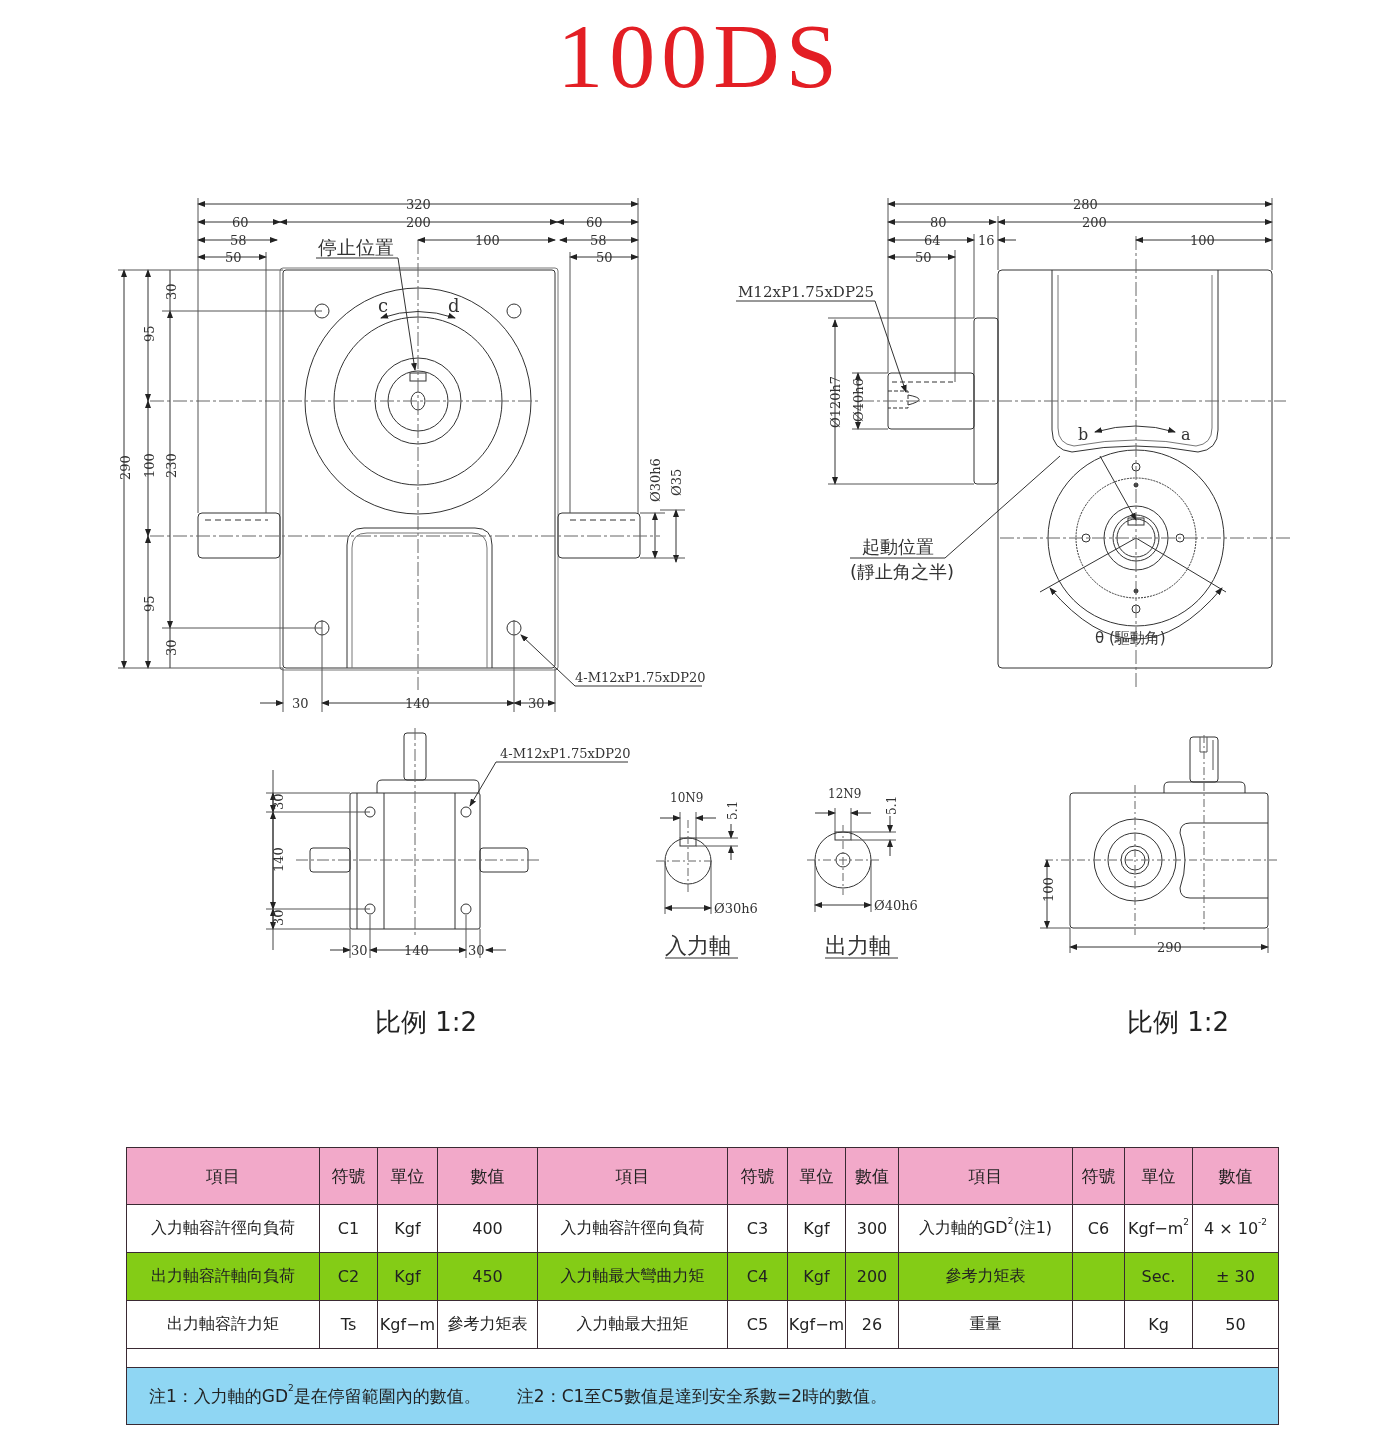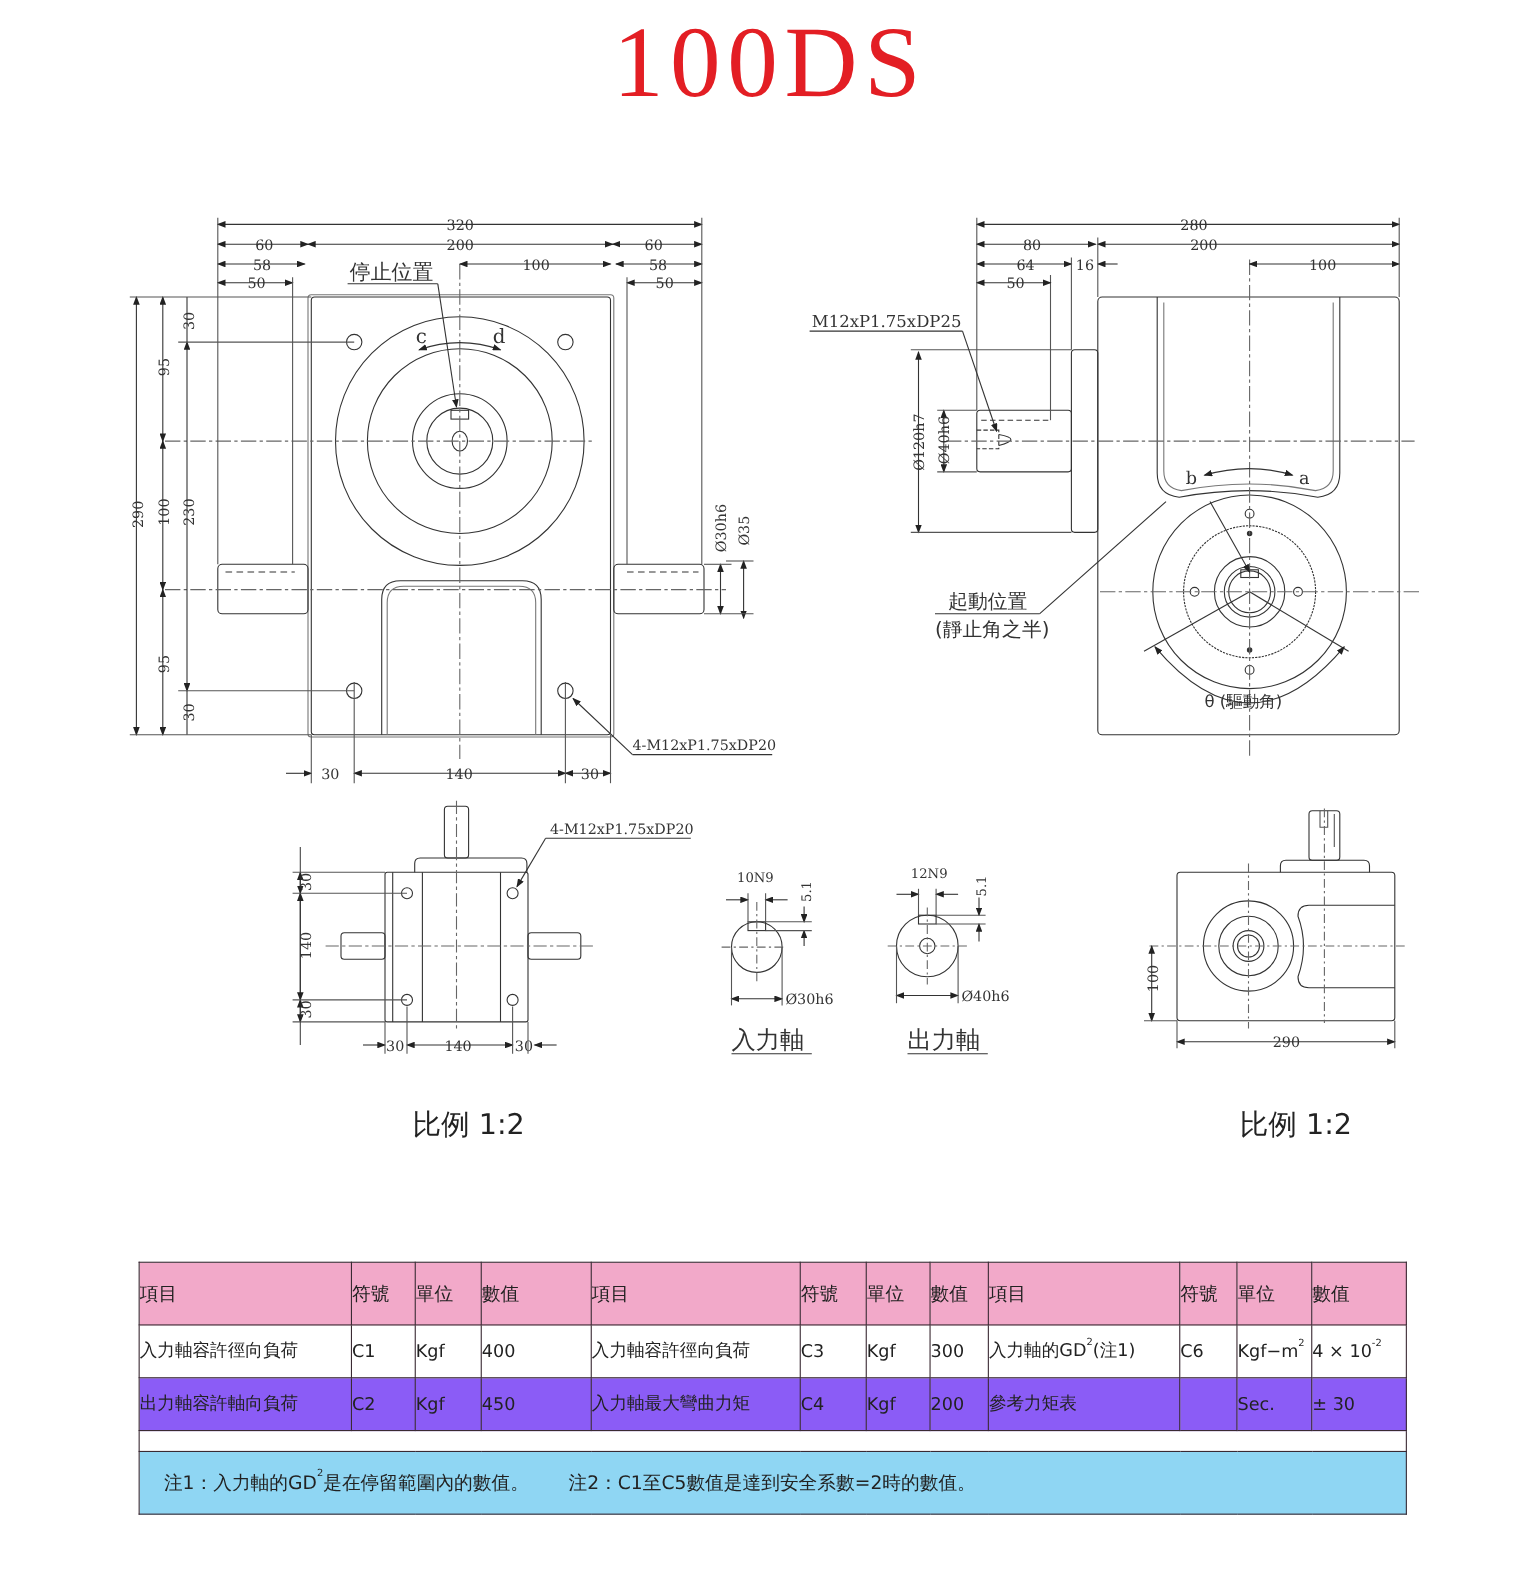--- a/index.html
+++ b/index.html
@@ -8,21 +8,21 @@
   .title { position:absolute; left:0; top:6px; width:1400px; text-align:center;
            font-family:Liberation Serif, serif; font-size:92px;
            letter-spacing:6px; line-height:100px; }
   svg.dwg { position:absolute; left:0; top:0; }
   svg.dwg text { font-family:"DejaVu Serif","Liberation Serif",serif; fill:#333; }
   svg.dwg .lbl { font-family:"DejaVu Sans","Liberation Sans",sans-serif; }
   .scale { position:absolute; top:1005px; font-size:26px; color:#222;
            font-family:"DejaVu Sans","Liberation Sans",sans-serif;text-align:center; }
   table.spec { position:absolute; left:126px; top:1147px; width:1152px;
                border-collapse:collapse; font-size:16px; color:#222; table-layout:fixed; }
-  table.spec td, table.spec th { border:1.5px solid #3a2a33; text-align:left;
+  table.spec td, table.spec th { border:1.5px solid #3a2a33; text-align:center;
                padding:0; height:47px; font-weight:normal; }
   table.spec th { height:56px; font-size:17px; }
   table.spec tr.blank td { height:18px; }
   table.spec tr.note td { height:56px; text-align:left; padding-left:22px; font-size:17px;margin-top:42px; }
   sup { font-size:9px; vertical-align:top; position:relative; top:-2px; }
   .note-gap { display:inline-block; width:36px; }
 </style>
 </head>
 <body>
 
@@ -368,34 +368,48 @@
     <td>400</td>
     <td>入力軸容許徑向負荷</td>
     <td>C3</td>
     <td>Kgf</td>
     <td>300</td>
     <td><span>入力軸的GD</span><sup>2</sup><span>(注1)</span></td>
     <td>C6</td>
     <td><span>Kgf−m</span><sup>2</sup></td>
     <td><span>4 × 10</span><sup>-2</sup></td>
   </tr>
-  <tr style="background:#8b5cf6">
+  <tr style="background:#84cc16">
     <td>出力軸容許軸向負荷</td>
     <td>C2</td>
     <td>Kgf</td>
     <td>450</td>
     <td>入力軸最大彎曲力矩</td>
     <td>C4</td>
     <td>Kgf</td>
     <td>200</td>
     <td>參考力矩表</td>
     <td></td>
     <td>Sec.</td>
     <td>± 30</td>
   </tr>
+  <tr style="background:#ffffff">
+    <td>出力軸容許力矩</td>
+    <td>Ts</td>
+    <td>Kgf−m</td>
+    <td>參考力矩表</td>
+    <td>入力軸最大扭矩</td>
+    <td>C5</td>
+    <td>Kgf−m</td>
+    <td>26</td>
+    <td>重量</td>
+    <td></td>
+    <td>Kg</td>
+    <td>50</td>
+  </tr>
   <tr class="blank">
     <td colspan="12"></td>
   </tr>
   <tr class="note" style="background:#8fd6f3">
     <td colspan="12">
       <span>注1：入力軸的GD</span><sup>2</sup><span>是在停留範圍內的數值。</span><span class="note-gap"></span><span>注2：C1至C5數值是達到安全系數=2時的數值。</span>
     </td>
   </tr>
 </tbody>
   </table>

